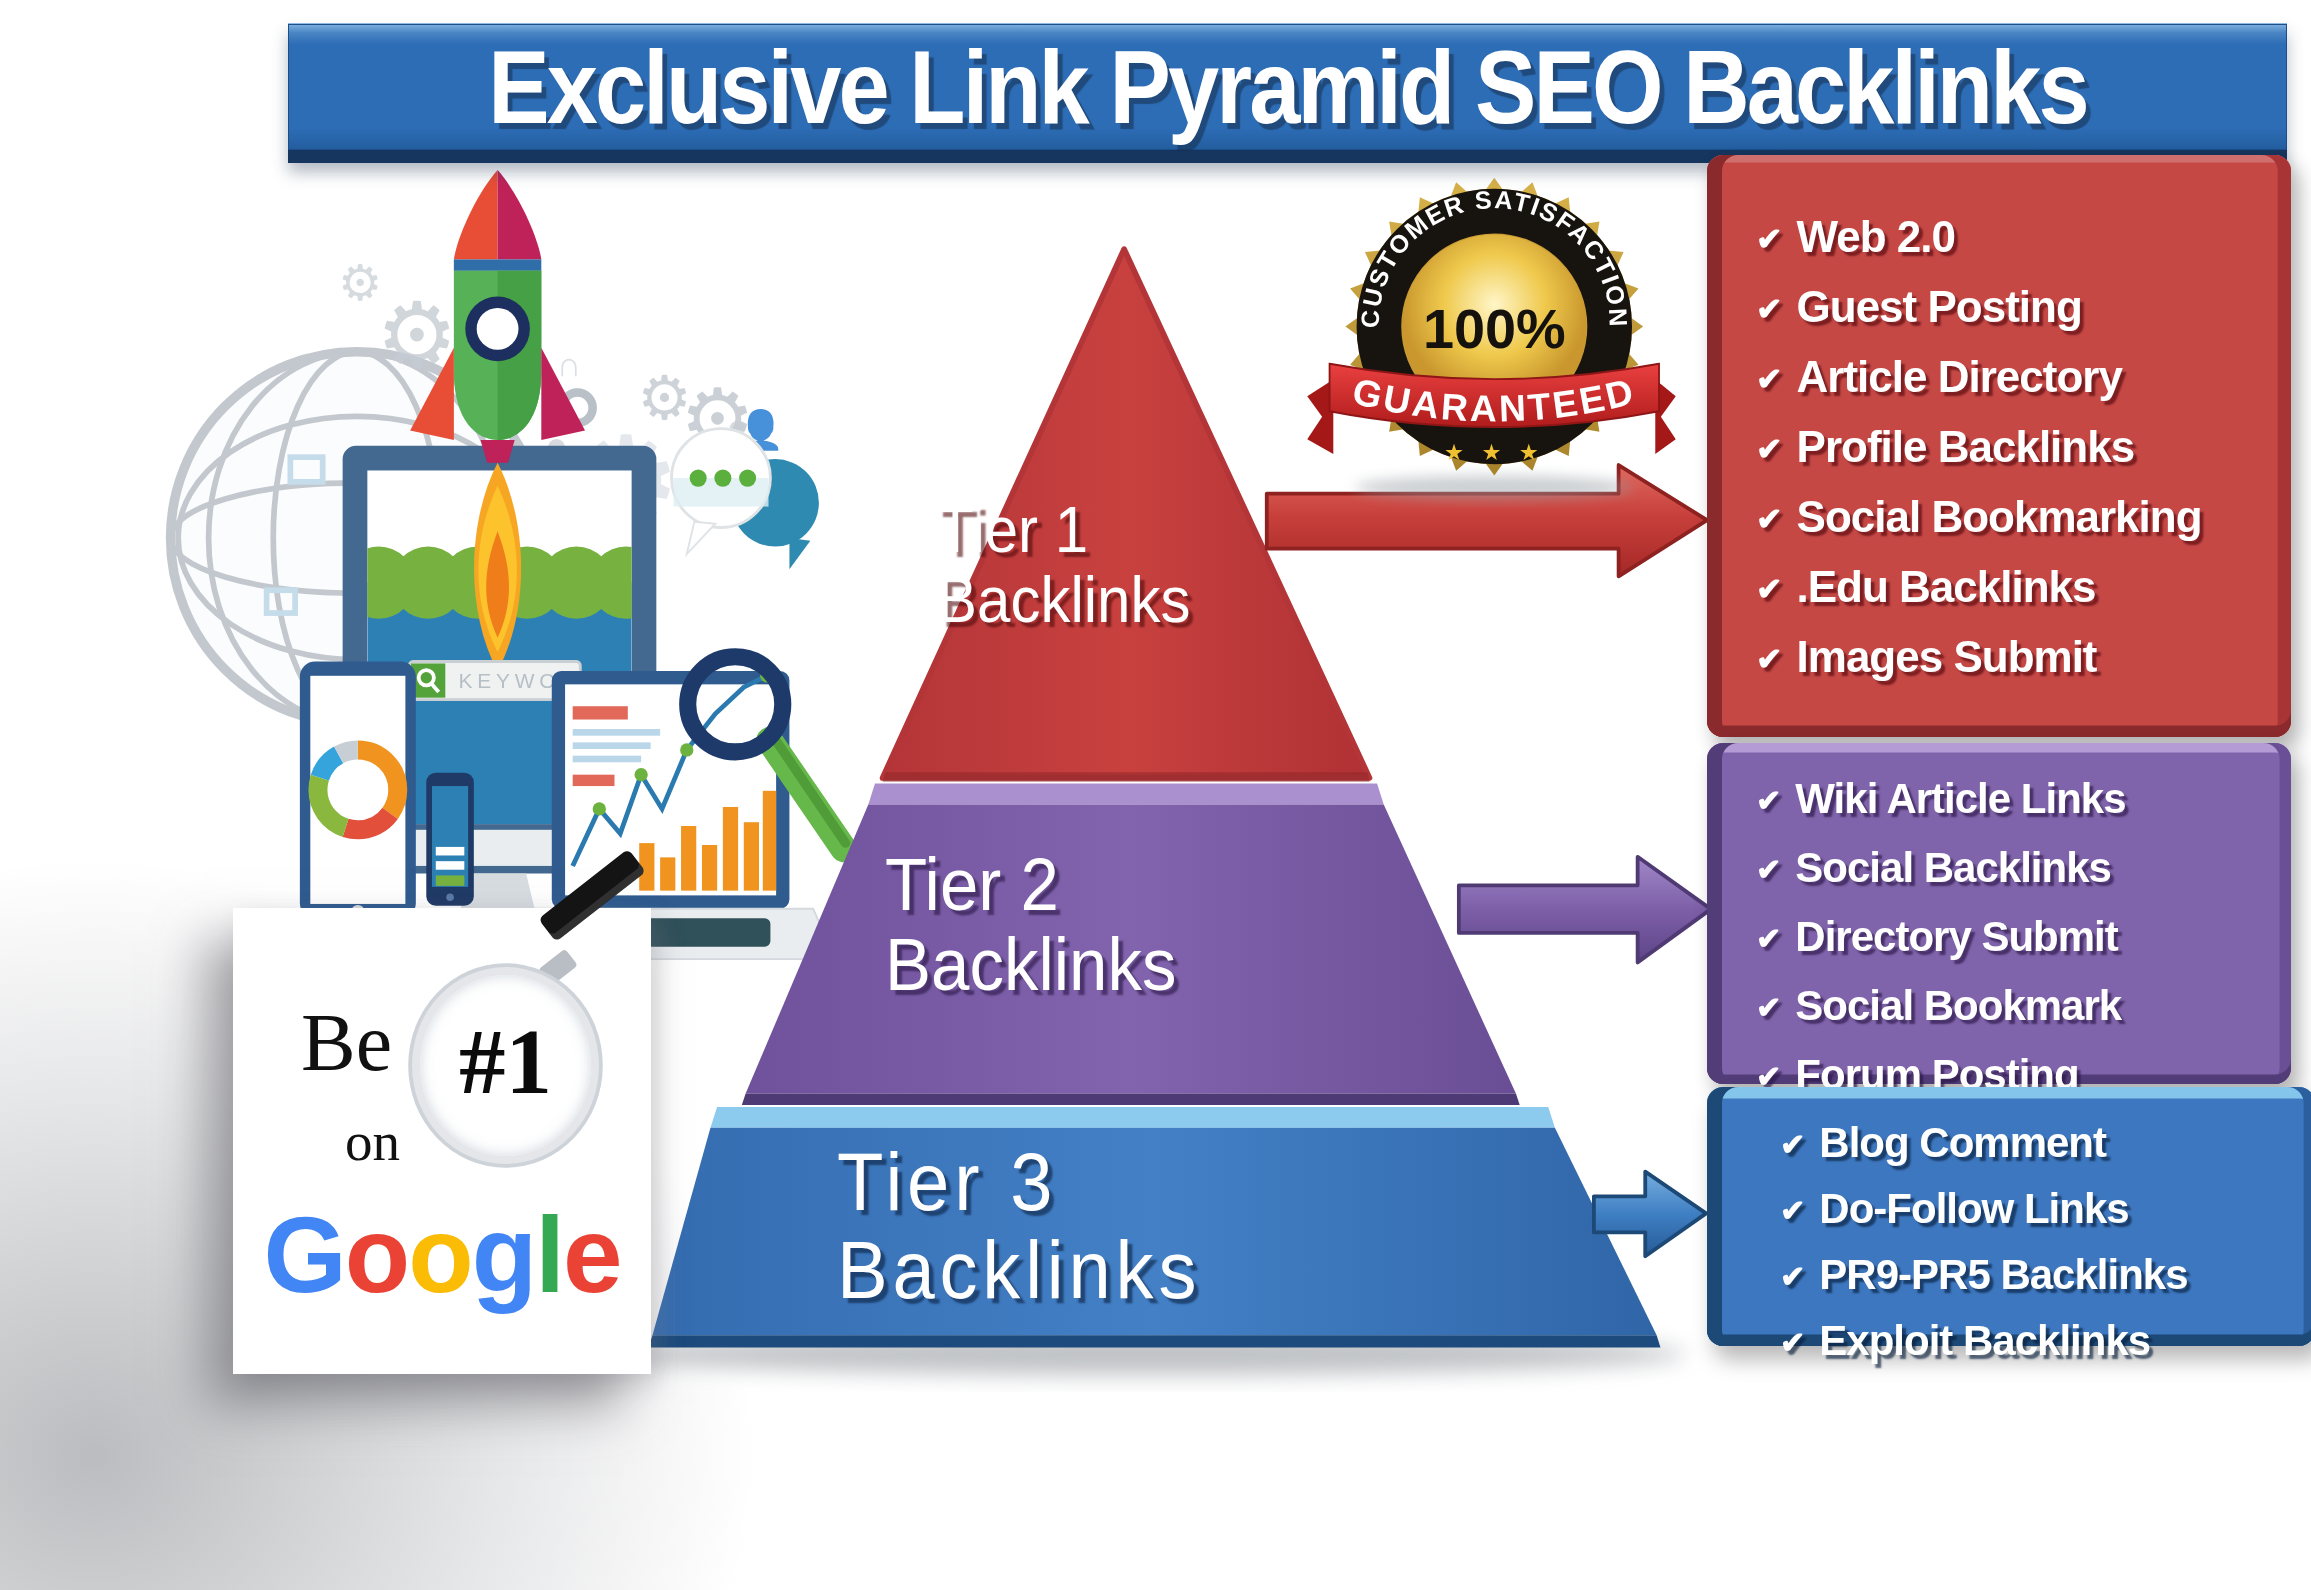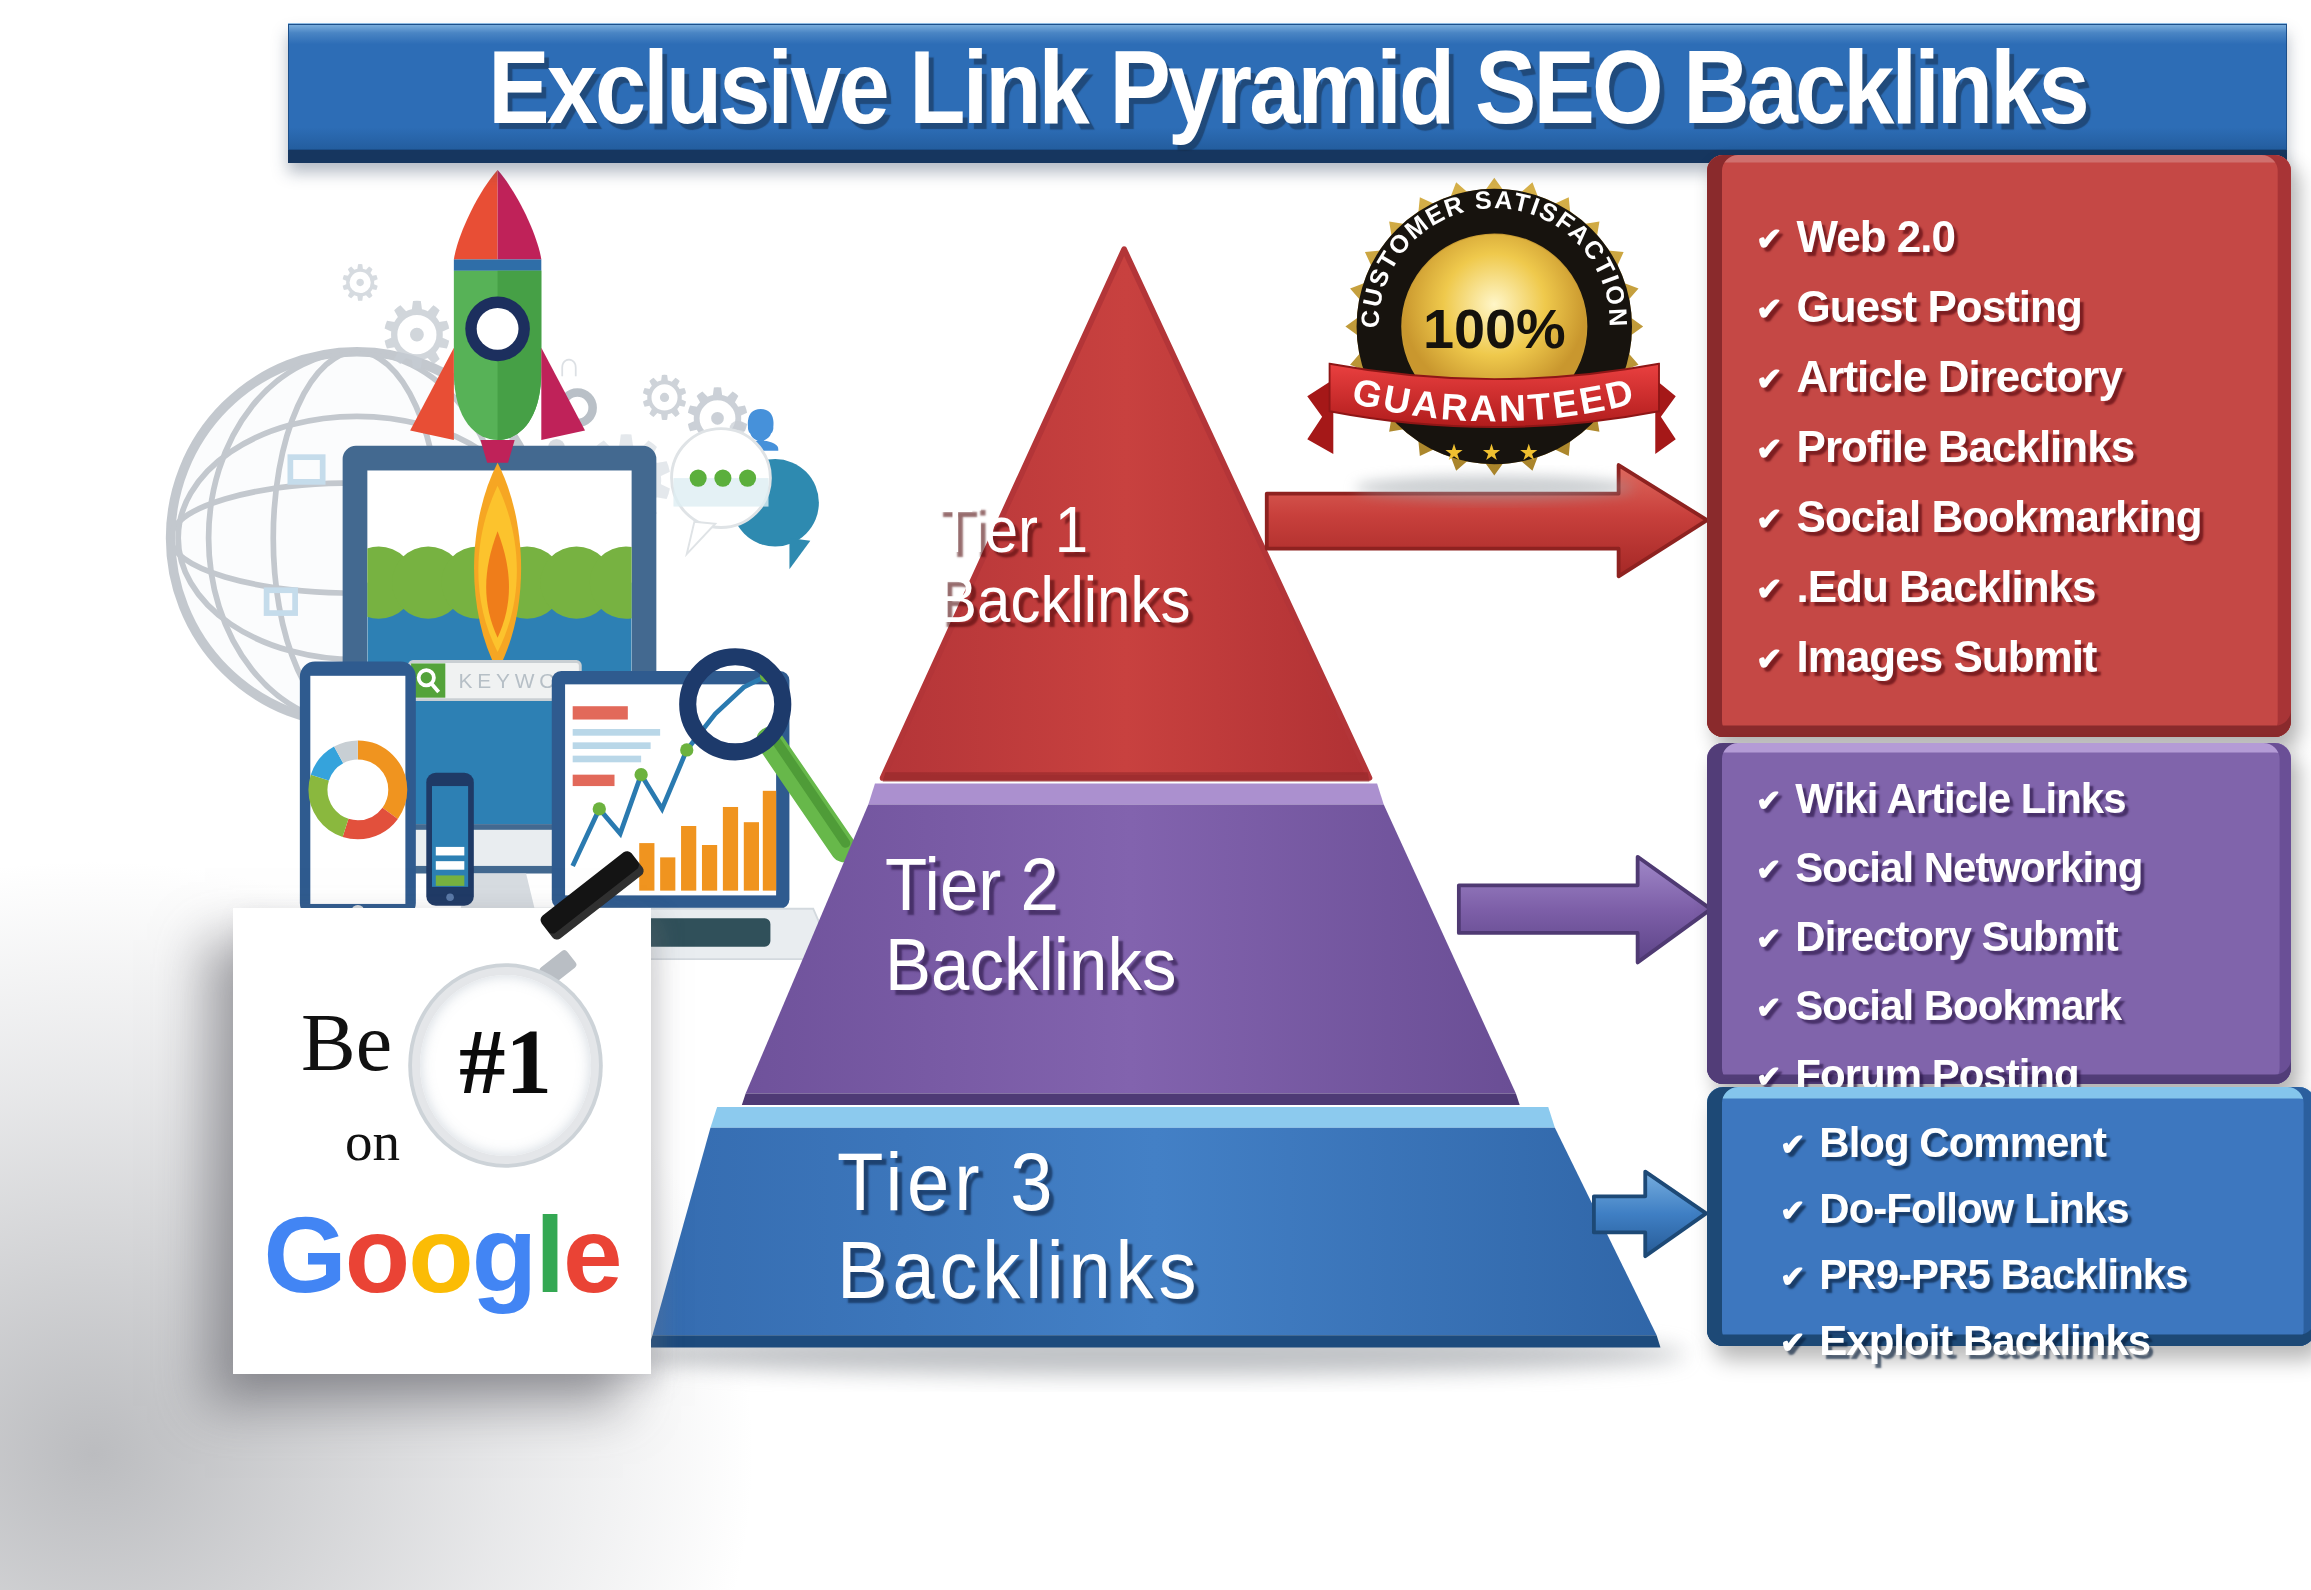--- a/index.html
+++ b/index.html
@@ -358,21 +358,21 @@
 
         <li><span class="check">✔</span><span>Images Submit</span></li>
       </ul>
   </section>
 
   <section class="panel panel-purple" aria-label="Tier 2">
     <ul>
 
         <li><span class="check">✔</span><span>Wiki Article Links</span></li>
 
-        <li><span class="check">✔</span><span>Social Networking</span></li>
+        <li><span class="check">✔</span><span>Social Backlinks</span></li>
 
         <li><span class="check">✔</span><span>Directory Submit</span></li>
 
         <li><span class="check">✔</span><span>Social Bookmark</span></li>
 
         <li><span class="check">✔</span><span>Forum Posting</span></li>
       </ul>
   </section>
 
   <section class="panel panel-blue" aria-label="Tier 3">

